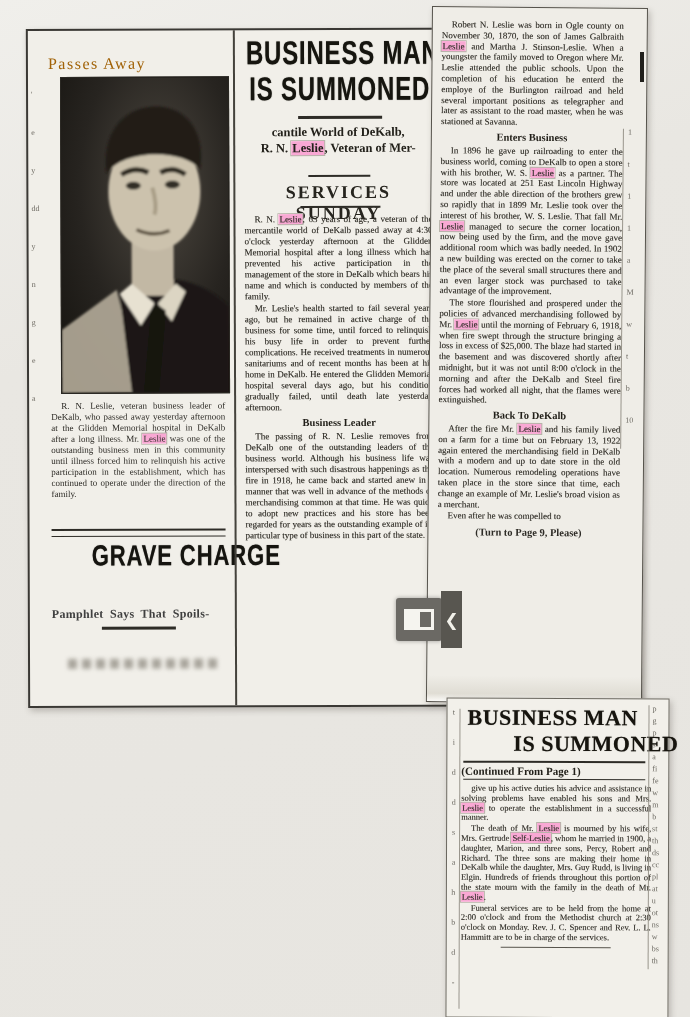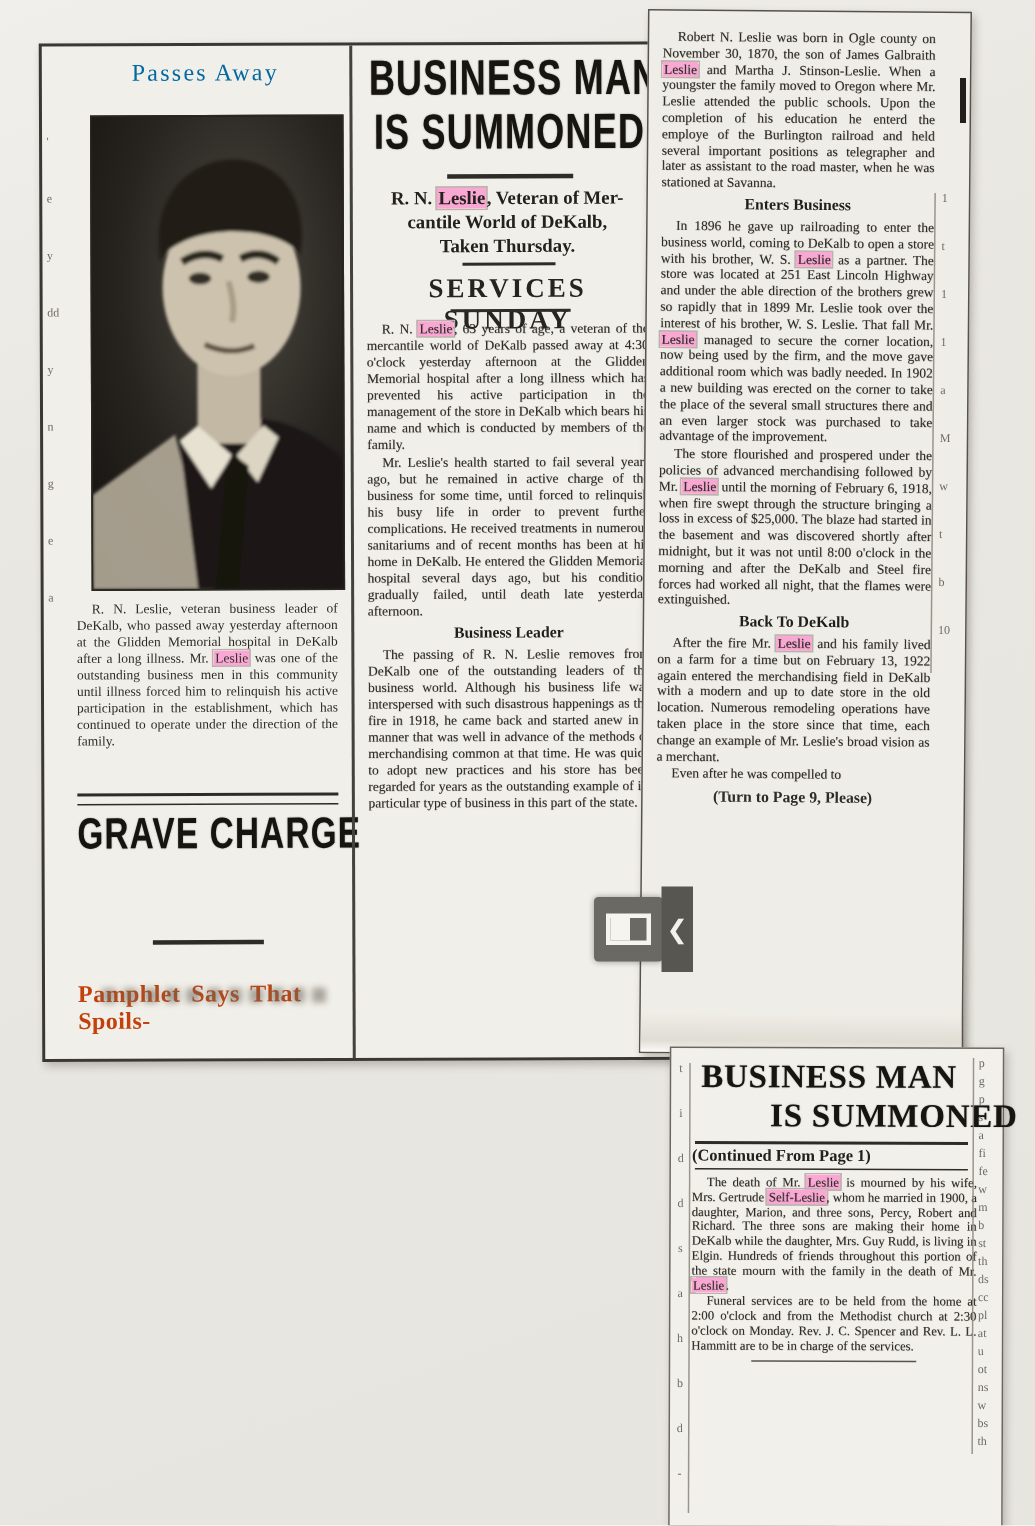--- a/index.html
+++ b/index.html
@@ -18,31 +18,31 @@
   .frag-main-left span{margin-bottom:30px;}
   .frag-strip-right{right:2px;top:120px;width:16px;border-left:1px solid #8a867c;padding-left:4px;}
   .frag-strip-right span{margin-bottom:24px;}
   .frag-cont-left{left:1px;top:10px;width:11px;border-right:1px solid #8a867c;}
   .frag-cont-left span{margin-bottom:22px;text-align:center;}
   .frag-cont-right{right:1px;top:6px;width:15px;border-left:1px solid #8a867c;padding-left:3px;}
   .frag-cont-right span{margin-bottom:4px;}
 
   
   .left-col{position:absolute;left:20px;top:0;width:178px;height:675px;}
-  .passes-title{margin-top:10px;text-align:center;font-size:16px;letter-spacing:1.5px;color:#0369a1;}
+  .passes-title{margin-top:24px;font-size:16px;letter-spacing:1.5px;color:#a16207;}
   .photo-frame{position:absolute;left:12px;top:46px;width:167px;height:315px;border:1px solid #2a2823;overflow:hidden;background:#201d19;}
   .caption{position:absolute;left:2px;top:370px;width:174px;font-size:9px;line-height:11px;text-align:justify;text-indent:10px;}
   .double-rule{position:absolute;left:2px;top:498px;width:174px;height:5px;border-top:2px solid #2e2c27;border-bottom:1px solid #2e2c27;}
-  .grave{position:absolute;font-family:"Liberation Sans",sans-serif;font-weight:700;color:#15140f;font-size:27px;white-space:nowrap;}
+  .grave{position:absolute;font-family:"Liberation Sans",sans-serif;font-weight:700;color:#15140f;font-size:27px;white-space:nowrap;margin-left:40px;}
   .grave .sq{display:inline-block;transform:scale(.82,1.08);transform-origin:left center;letter-spacing:1px;text-shadow:0 0 1px rgba(20,18,12,.55);}
   .grave.l1{left:2px;top:510px;}
   .grave.l2{left:26px;top:546px;}
   .rule-short{height:3px;background:#2e2c27;}
   .grave-rule{position:absolute;left:52px;top:596px;width:74px;}
-  .pamphlet{position:absolute;left:2px;top:624px;width:174px;font-weight:700;font-size:16px;letter-spacing:.3px;word-spacing:3px;color:#c2410c;}
+  .pamphlet{position:absolute;left:2px;top:576px;width:174px;font-weight:700;font-size:12px;letter-spacing:.3px;word-spacing:3px;color:#404040;}
   .cut-line{position:absolute;left:18px;top:628px;width:150px;height:10px;filter:blur(2px);
     background:repeating-linear-gradient(90deg,#6f6a5f 0 9px,transparent 9px 14px);opacity:.55;}
 
   
   .vdiv{position:absolute;left:205px;top:0;width:2px;height:675px;background:#44423c;}
 
   
   .mid-col{position:absolute;left:214px;top:0;width:192px;height:675px;}
   .head-cond{font-family:"Liberation Sans",sans-serif;font-weight:700;color:#16150f;font-size:30px;white-space:nowrap;}
   .head-cond .sq{display:inline-block;transform:scale(.8,1.1);letter-spacing:1px;text-shadow:0 0 1px rgba(20,18,12,.6);}
@@ -157,23 +157,22 @@
 
     <div class="mid-col">
       <div class="head-cond mh1">
         <span class="sq">BUSINESS MAN</span></div>
       <div class="head-cond mh2">
         <span class="sq">IS SUMMONED</span></div>
 
       <div class="rule-short mid-rule1"></div>
 
       <div class="deck">
+        <div>cantile World of DeKalb,</div>
         <div>R. N. <span class="hl">Leslie</span>, Veteran of Mer-</div>
-        <div>cantile World of DeKalb,</div>
-        <div>Taken Thursday.</div>
       </div>
 
       <div class="mid-rule2"></div>
       <div class="services">SERVICES SUNDAY</div>
       <div class="mid-rule3"></div>
 
       <div class="mid-body">
         <p class="bodyp">R. N. <span class="hl">Leslie</span>, 63 years of age, a veteran of the mercantile world of DeKalb passed away at 4:30 o'clock yesterday afternoon at the Glidden Memorial hospital after a long illness which has prevented his active participation in the management of the store in DeKalb which bears his name and which is conducted by members of the family.</p>
         <p class="bodyp">Mr. Leslie's health started to fail several years ago, but he remained in active charge of the business for some time, until forced to relinquish his busy life in order to prevent further complications. He received treatments in numerous sanitariums and of recent months has been at his home in DeKalb. He entered the Glidden Memorial hospital several days ago, but his condition gradually failed, until death late yesterday afternoon.</p>
         <div class="crosshead">Business Leader</div>
@@ -221,20 +220,21 @@
         <span>d</span>
         <span>-</span>
       </div>
 
     <div class="cont-inner">
       <div class="cont-h cont-h1">BUSINESS MAN</div>
       <div class="cont-h cont-h2">IS SUMMONED</div>
       <div class="cont-rule-a"></div>
       <div class="continued">(Continued From Page 1)</div>
       <div class="cont-rule-b"></div>
+      <p class="bodyp">give up his active duties his advice and assistance in solving problems have enabled his sons and Mrs. <span class="hl">Leslie</span> to operate the establishment in a successful manner.</p>
       <p class="bodyp">The death of Mr. <span class="hl">Leslie</span> is mourned by his wife, Mrs. Gertrude <span class="hl">Self-Leslie</span>, whom he married in 1900, a daughter, Marion, and three sons, Percy, Robert and Richard. The three sons are making their home in DeKalb while the daughter, Mrs. Guy Rudd, is living in Elgin. Hundreds of friends throughout this portion of the state mourn with the family in the death of Mr. <span class="hl">Leslie</span>.</p>
       <p class="bodyp">Funeral services are to be held from the home at 2:00 o'clock and from the Methodist church at 2:30 o'clock on Monday. Rev. J. C. Spencer and Rev. L. L. Hammitt are to be in charge of the services.</p>
       <div class="cont-end-rule"></div>
     </div>
 
     <div class="frag-col frag-cont-right">
         <span>p</span>
         <span>g</span>
         <span>p</span>
         <span>s</span>

